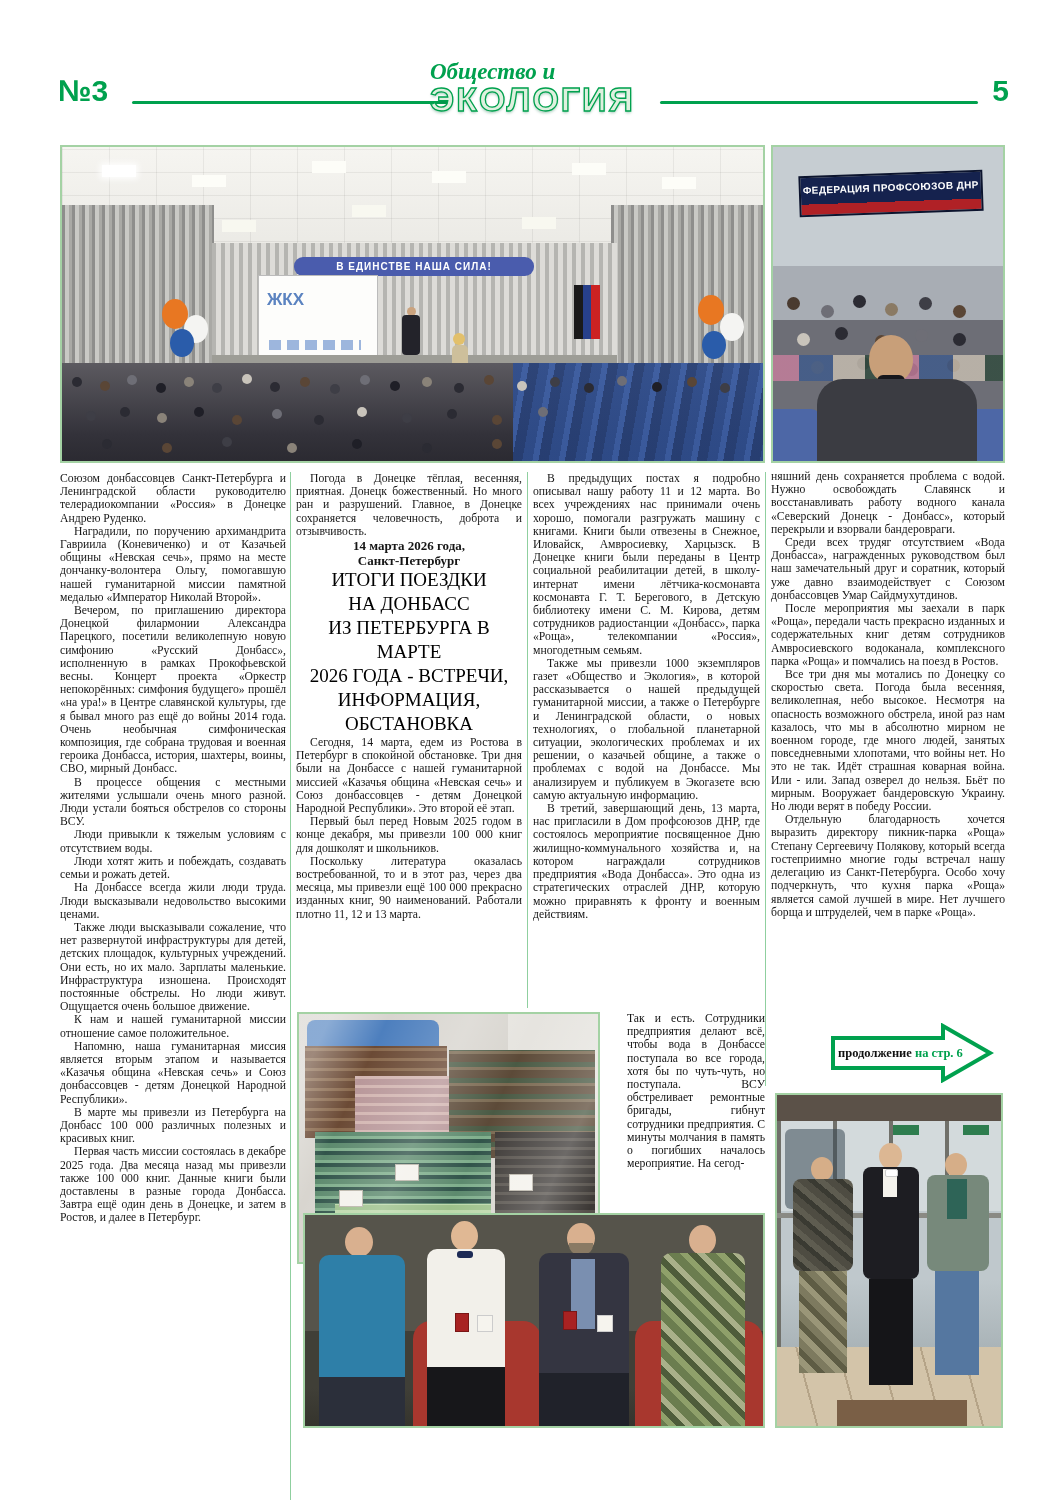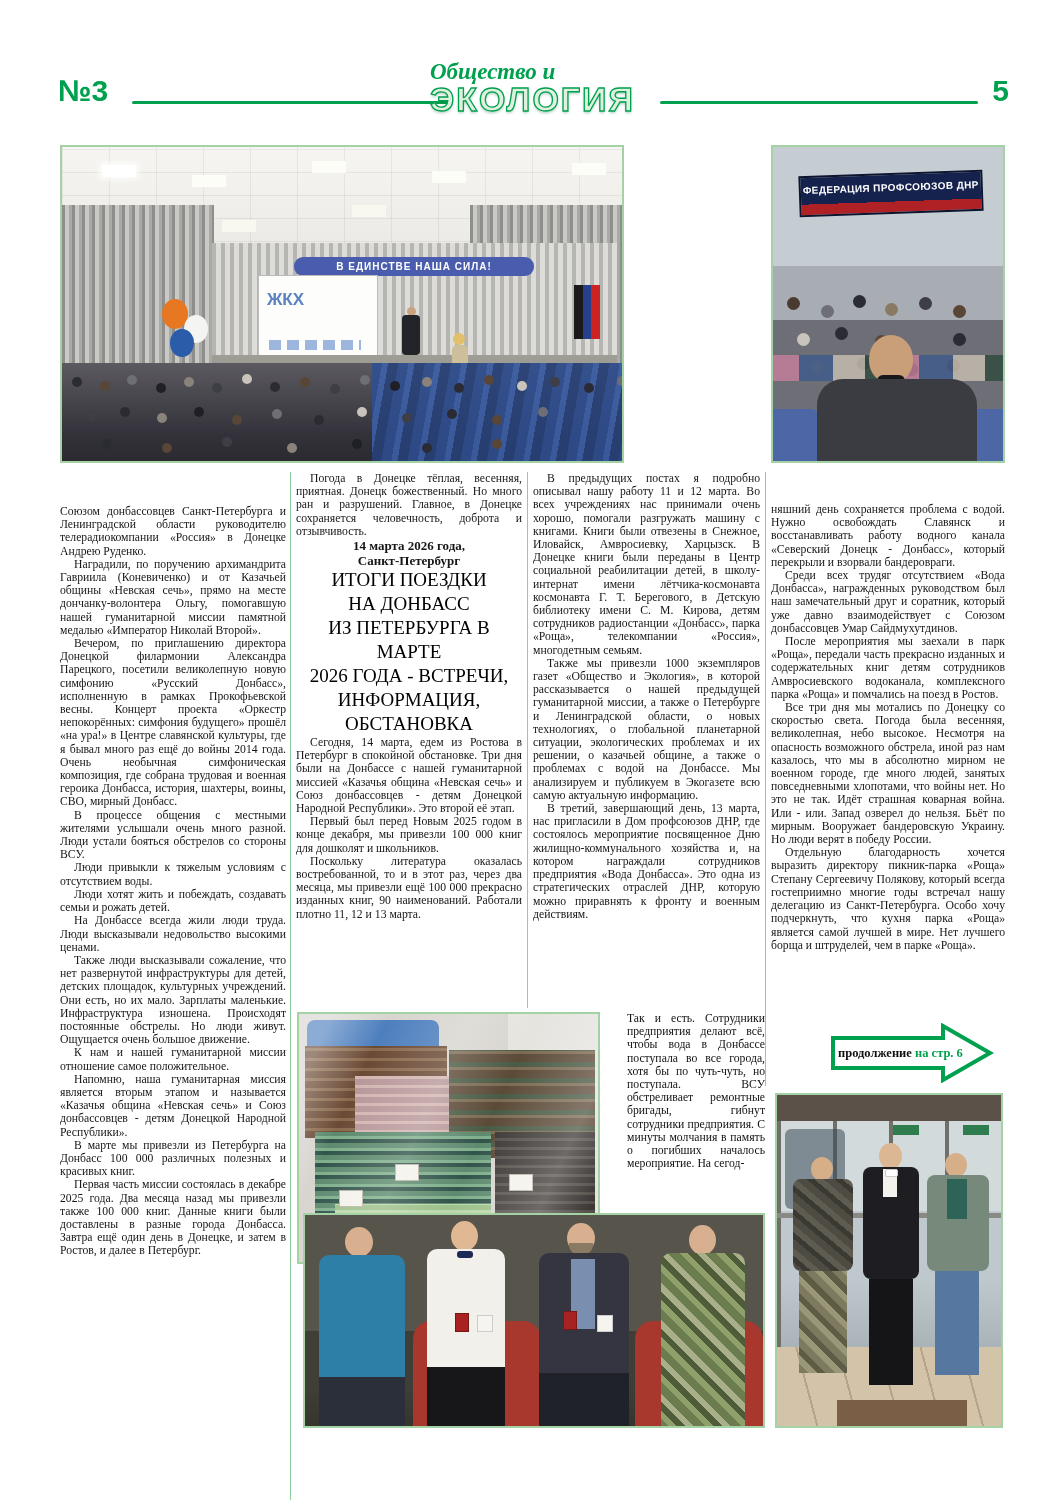--- a/index.html
+++ b/index.html
@@ -98,21 +98,21 @@
       linear-gradient(180deg,#d3dadc 0 40%,#bfc8cc 40% 70%,#aab4b8);}
   .lb-bar{left:0;top:118px;width:100%;height:5px;background:#8a8a84;}
   .lb-tree{left:8px;top:34px;width:60px;height:80px;background:#3a4a55;opacity:.55;border-radius:6px;}
   .lb-exit{top:30px;width:26px;height:10px;background:#2e7d4f;}
   .lb-floor{left:0;top:252px;width:100%;height:79px;background:
       repeating-linear-gradient(75deg,transparent 0 38px,#b5a488 38px 40px),#d3c4a9;}
   .lb-mat{left:60px;bottom:0;width:130px;height:26px;background:#7a5f46;}
   
   .col{position:absolute;top:472px;text-align:justify;font-size:11.7px;line-height:13.2px;color:#161616;}
   .col p{margin:0;text-indent:14px;}
-  .col p.np{text-indent:0;margin-top:33px;}
+  .col p.np{text-indent:0;}
   .c1{left:60px;width:226px;}
   .c2{left:296px;width:226px;}
   .c3{left:533px;width:227px;}
   .c4{left:771px;width:234px;top:470px;}
   .c3n{position:absolute;left:627px;top:1012px;width:138px;text-align:justify;
        font-size:11.7px;line-height:13.2px;}
   .c3n p{margin:0;text-indent:0;}
   .dateline{font-weight:bold;text-align:center;font-size:13px;line-height:15px;margin:10px 0 8px;
             white-space:pre-line;text-indent:0 !important;}
   .headline{font-weight:normal;text-align:center;font-size:19px;line-height:24px;margin:8px 0 12px;
@@ -131,21 +131,21 @@
 
   <div class="hdr-issue">№3</div>
   <div class="hdr-rule rule-l"></div>
   <div class="masthead">
     <div class="mast1">Общество и</div>
     <div class="mast2">ЭКОЛОГИЯ</div>
   </div>
   <div class="hdr-rule rule-r"></div>
   <div class="hdr-page">5</div>
 
-  <div class="photo" style="left:60px;top:145px;width:564px;height:318px;">
+  <div class="photo" style="left:60px;top:145px;width:705px;height:318px;">
     <div class="abs ph-ceil"></div>
     <div class="abs ph-lt"></div>
     <div class="abs ph-curt cl"></div>
     <div class="abs ph-curt cr"></div>
     <div class="abs ph-backcurt"></div>
     <div class="abs ph-banner">В ЕДИНСТВЕ НАША СИЛА!</div>
     <div class="abs ph-screen">
       <span class="zh">ЖКХ</span>
       <span class="bars"></span>
     </div>

